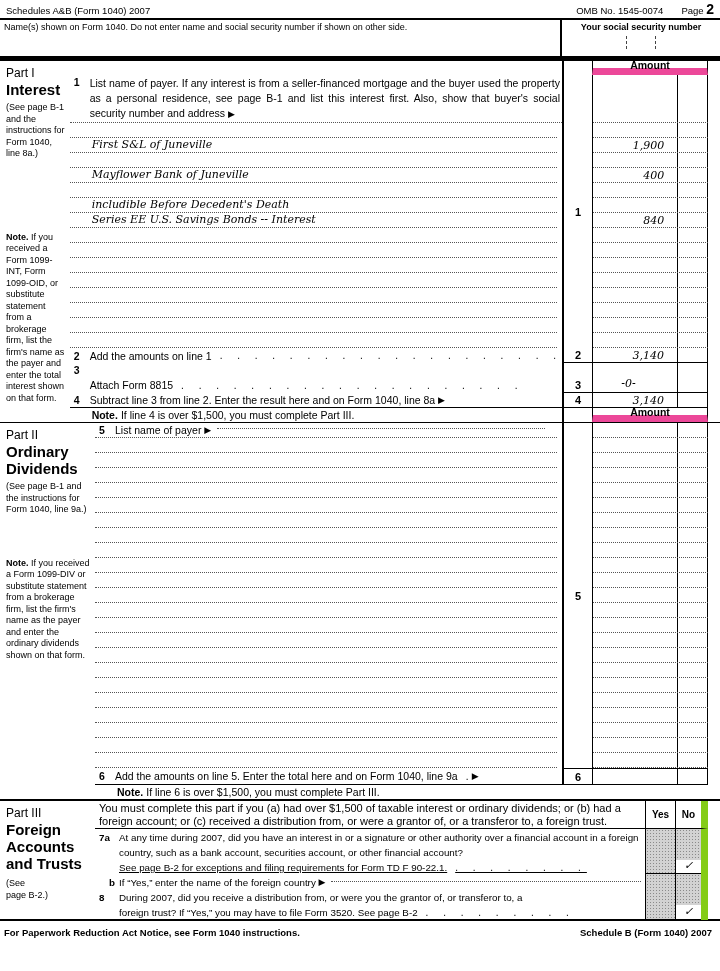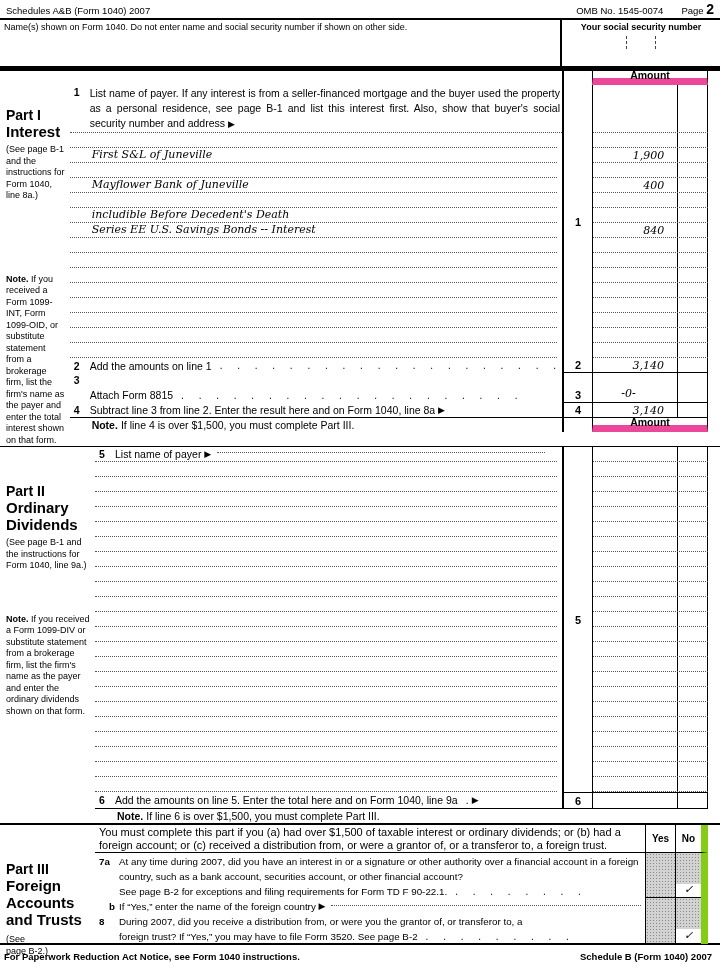--- a/index.html
+++ b/index.html
@@ -7,34 +7,34 @@
         font-family:"Liberation Sans","DejaVu Sans",sans-serif;font-size:10.5px;
         box-sizing:border-box;overflow:hidden;}
   .page *{box-sizing:border-box;}
   
   .hrow1{height:18px;display:flex;justify-content:space-between;align-items:flex-end;
          font-size:9.5px;padding:0 6px 2px 6px;}
   .hrow1 .right{display:flex;align-items:flex-end;gap:18px;}
   .pg2{font-size:14px;font-weight:bold;line-height:11px;}
   .thick{border-top:2px solid #000;}
   .thick3{border-top:3px solid #000;}
-  .namerow{height:46px;display:flex;}
+  .namerow{height:36px;display:flex;}
   .namecell{flex:1;border-right:2px solid #000;font-size:9px;padding:2px 4px;}
   .ssncell{width:158px;text-align:center;font-size:9px;font-weight:bold;padding-top:2px;}
   .ssnsep{display:flex;justify-content:center;gap:28px;margin-top:4px;}
   .ssnsep i{display:block;height:13px;border-left:1px dashed #444;}
   .titlerow{height:30px;position:relative;display:flex;align-items:center;justify-content:center;}
   .title{font-size:17px;font-weight:bold;letter-spacing:.2px;}
   .attach{position:absolute;left:566px;top:3px;font-size:8px;line-height:9px;}
   .attach .seq{white-space:nowrap;}
   .attach b{font-size:13px;}
   
   .section{display:flex;}
   .sidebar{width:95px;padding:4px 4px 0 6px;}
-  .ptlabel{font-size:14px;font-weight:bold;line-height:16px;margin-top:32px;}
+  .ptlabel{font-size:12px;font-weight:normal;line-height:16px;}
   .ptheading{font-size:15px;font-weight:bold;line-height:17px;}
   .small{font-size:9px;line-height:11.5px;margin-top:4px;}
   .rstack{flex:1;display:flex;flex-direction:column;}
   .band{display:flex;}
   .content{flex:1;position:relative;}
   .numcol{width:30px;border-left:2px solid #000;display:flex;align-items:center;
           justify-content:center;font-weight:bold;font-size:11px;}
   .amthdr{width:116px;border-left:1px solid #000;border-right:1px solid #000;
           border-bottom:7px solid #ec4899;text-align:center;font-weight:bold;font-size:10.5px;
           display:flex;align-items:center;justify-content:center;}
@@ -460,21 +460,21 @@
         <div class="p3hdr p3yesw">Yes</div>
         <div class="p3hdr p3now">No</div>
       </div>
 
       <div class="band" style="flex:1;">
         <div class="content" style="padding-top:1px;">
           <div class="qrow" style="height:30px;">
             <span class="qno">7a</span>
             <span>At any time during 2007, did you have an interest in or a signature or other authority over a financial account in a foreign country, such as a bank account, securities account, or other financial account?</span>
           </div>
-          <div class="qrow fl" style="height:15px;">
+          <div class="qrow fl" style="height:15px;text-decoration:underline;">
             <span>See page B-2 for exceptions and filing requirements for Form TD F 90-22.1.</span>
             <span class="ldr">. . . . . . . .</span>
           </div>
           <div class="qrow fl" style="height:15px;">
             <span class="qno" style="left:14px;">b</span>
             <span>If “Yes,” enter the name of the foreign country</span>&nbsp;
             <span class="arrow">▶</span>
             <span class="fill"></span>
           </div>
           <div class="qrow" style="height:15px;">

